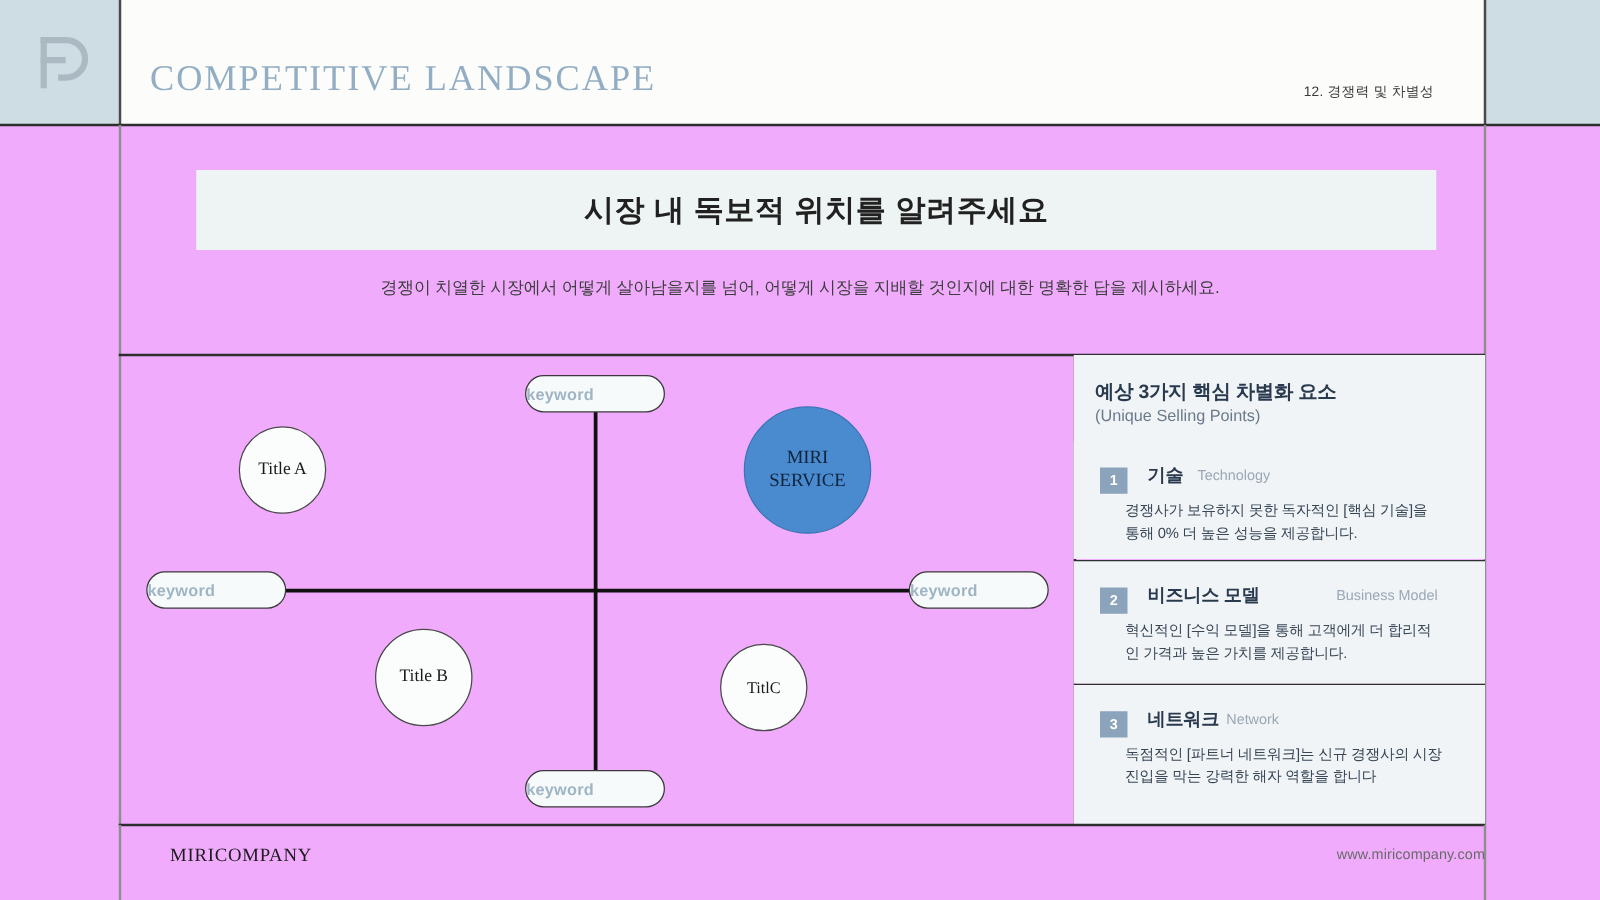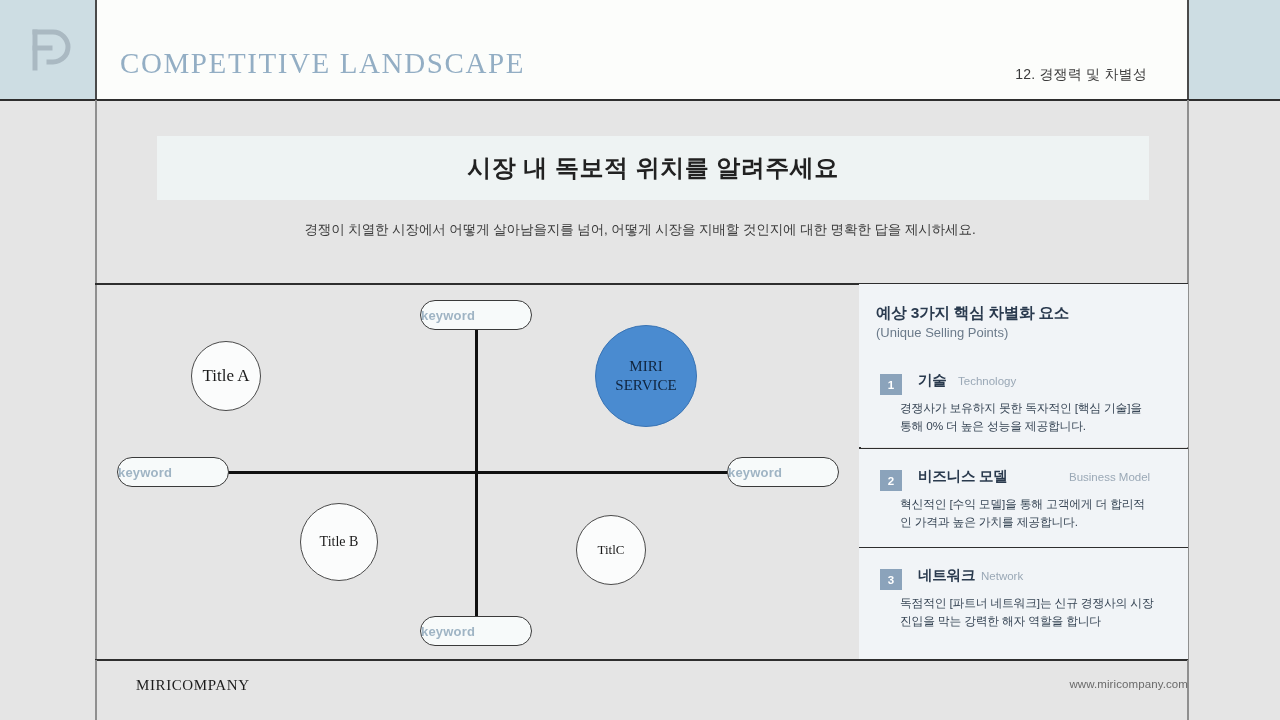--- a/index.html
+++ b/index.html
@@ -13,21 +13,21 @@
     height: 720px;
     position: relative;
     overflow: hidden;
     font-family: "Liberation Sans", "DejaVu Sans", sans-serif;
     color: #2b2b2b;
   }
 
   .slide {
     position: absolute;
     inset: 0;
-    background: #e5e5e5;
+    background: #f0abfc;
   }
 
   
   .header {
     position: absolute;
     left: 0;
     top: 0;
     width: 1280px;
     height: 100px;
     background: #fcfdfb;
@@ -87,21 +87,21 @@
     font-family: "Liberation Serif", "DejaVu Serif", serif;
     font-size: 29px;
     letter-spacing: 1.6px;
     color: #93aec4;
     white-space: nowrap;
   }
   .section-tag {
     position: absolute;
     right: 133px;
     top: 66px;
-    font-size: 14px;
+    font-size: 11px;
     color: #3a3a3a;
     white-space: nowrap;
     letter-spacing: 0.2px;
   }
 
   
   .frame-left {
     position: absolute;
     left: 95px;
     top: 100px;
@@ -209,21 +209,21 @@
     justify-content: center;
     box-sizing: border-box;
     text-align: center;
     font-family: "Liberation Serif", "DejaVu Serif", serif;
   }
   .node-plain {
     border: 1.2px solid #4a4a4a;
     background: #fbfcfc;
     color: #1a1a1a;
   }
-  .node-a { left: 96px;  top: 57px;  width: 70px; height: 70px; font-size: 17px; }
+  .node-a { left: 96px;  top: 57px;  width: 70px; height: 70px; font-size: 14px; }
   .node-b { left: 205px; top: 219px; width: 78px; height: 78px; font-size: 14px; }
   .node-c { left: 481px; top: 231px; width: 70px; height: 70px; font-size: 13px; }
   .node-main {
     left: 500px;
     top: 41px;
     width: 102px;
     height: 102px;
     background: #4a8bd0;
     border: 1.2px solid #3a74b4;
     color: #10243d;

